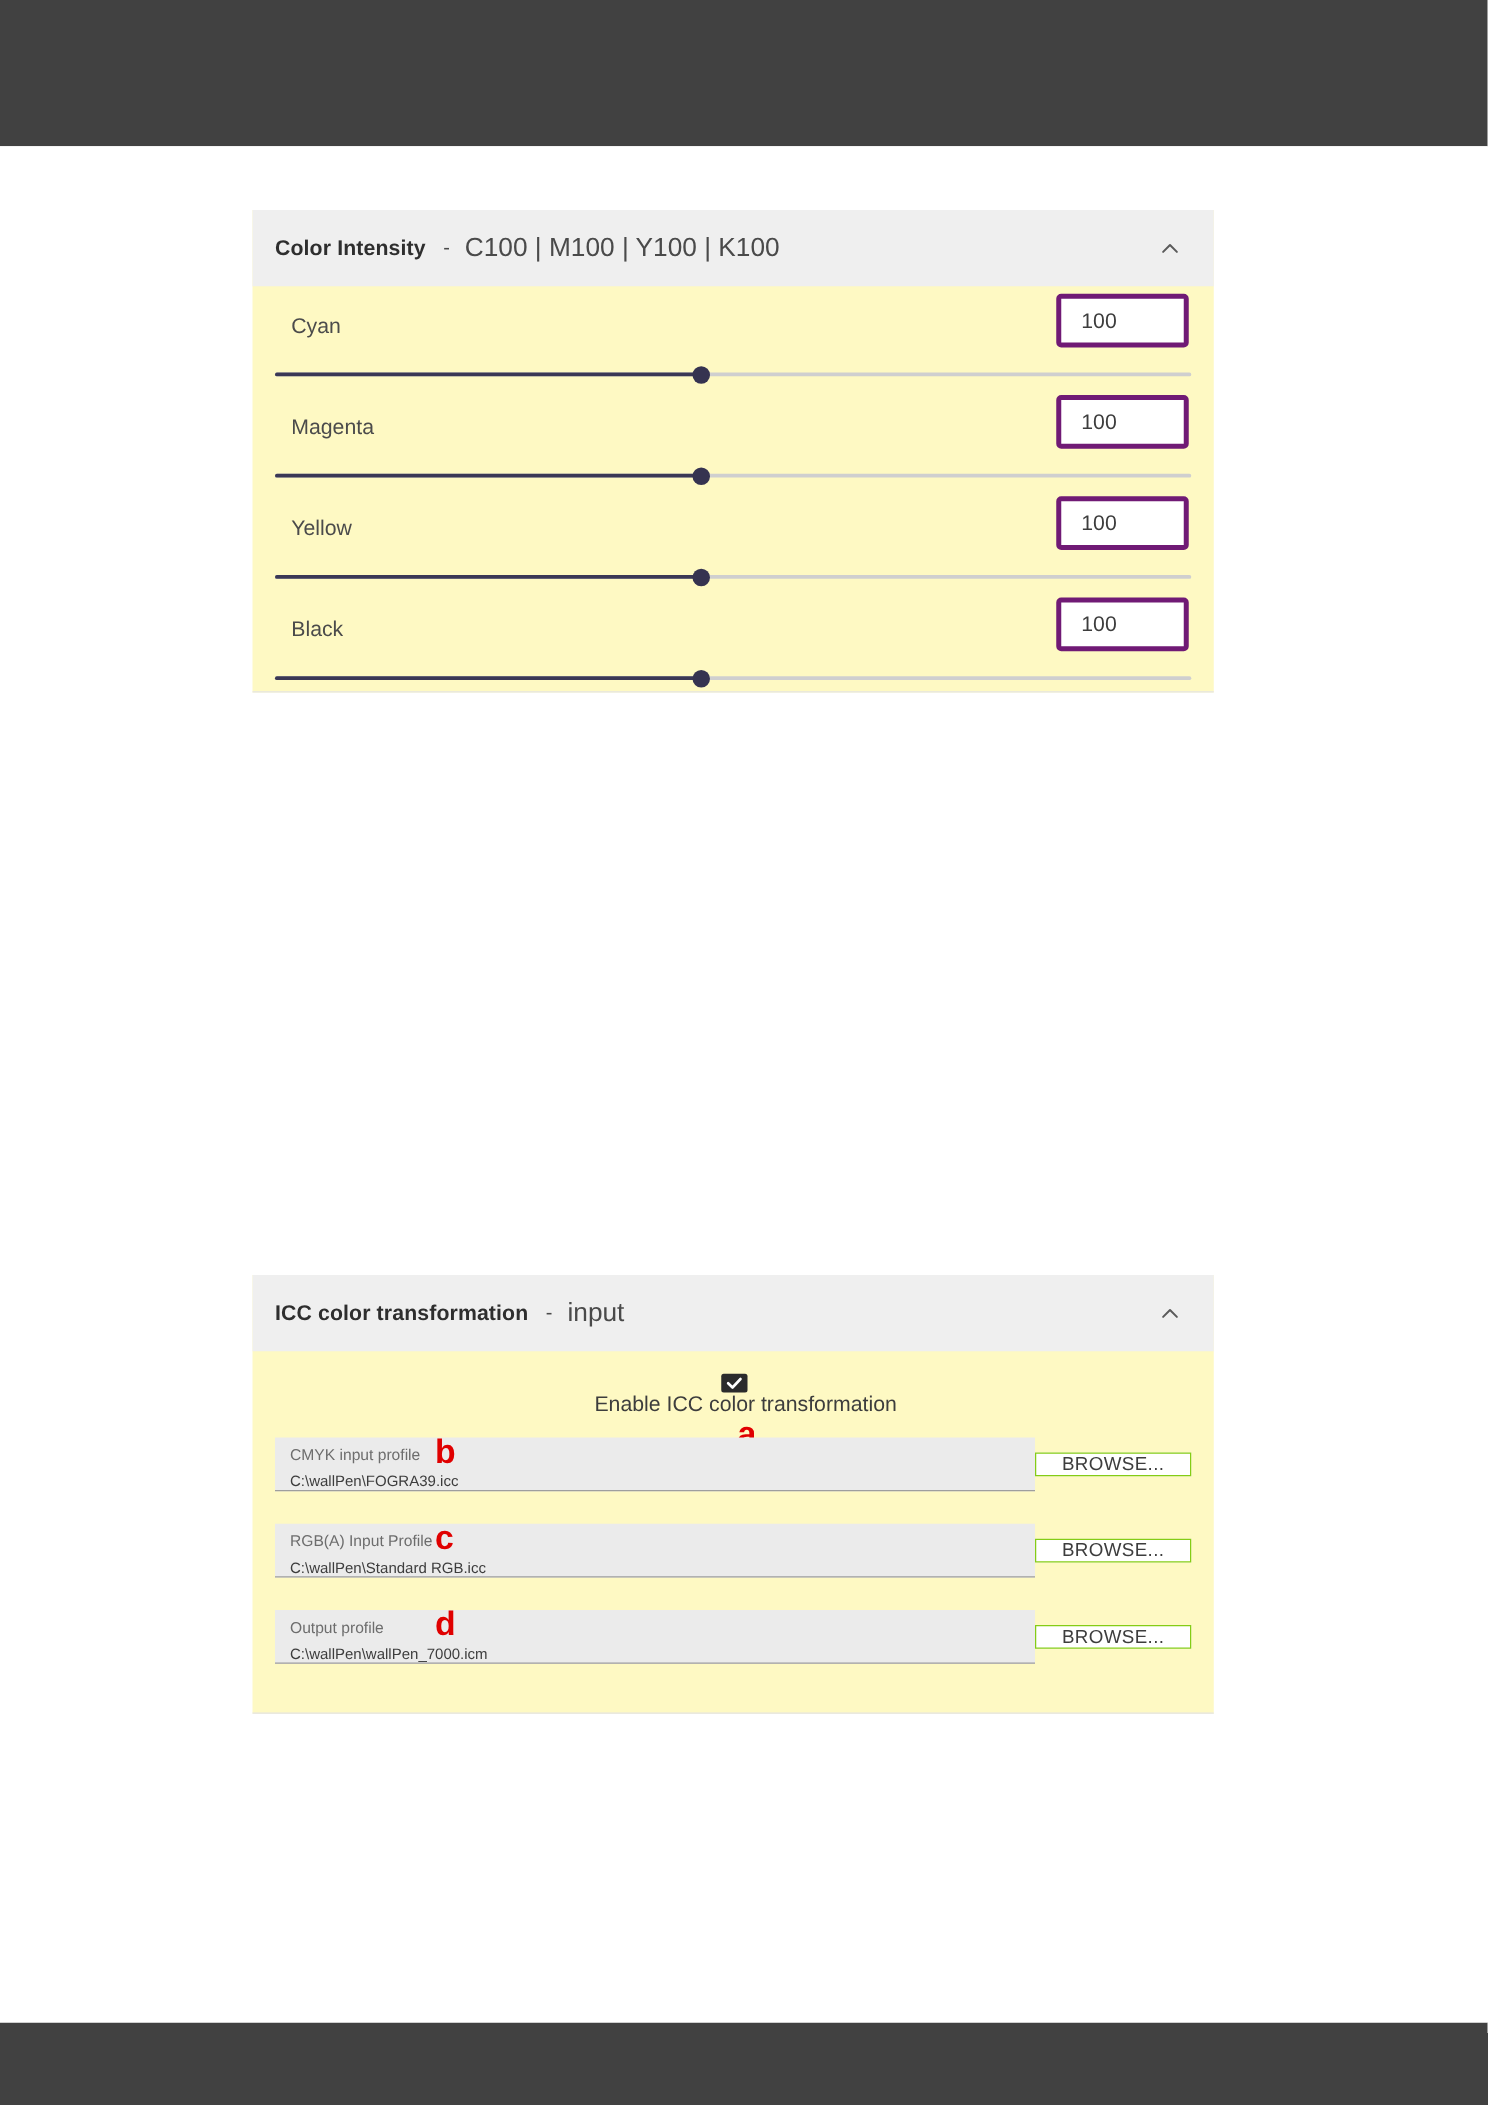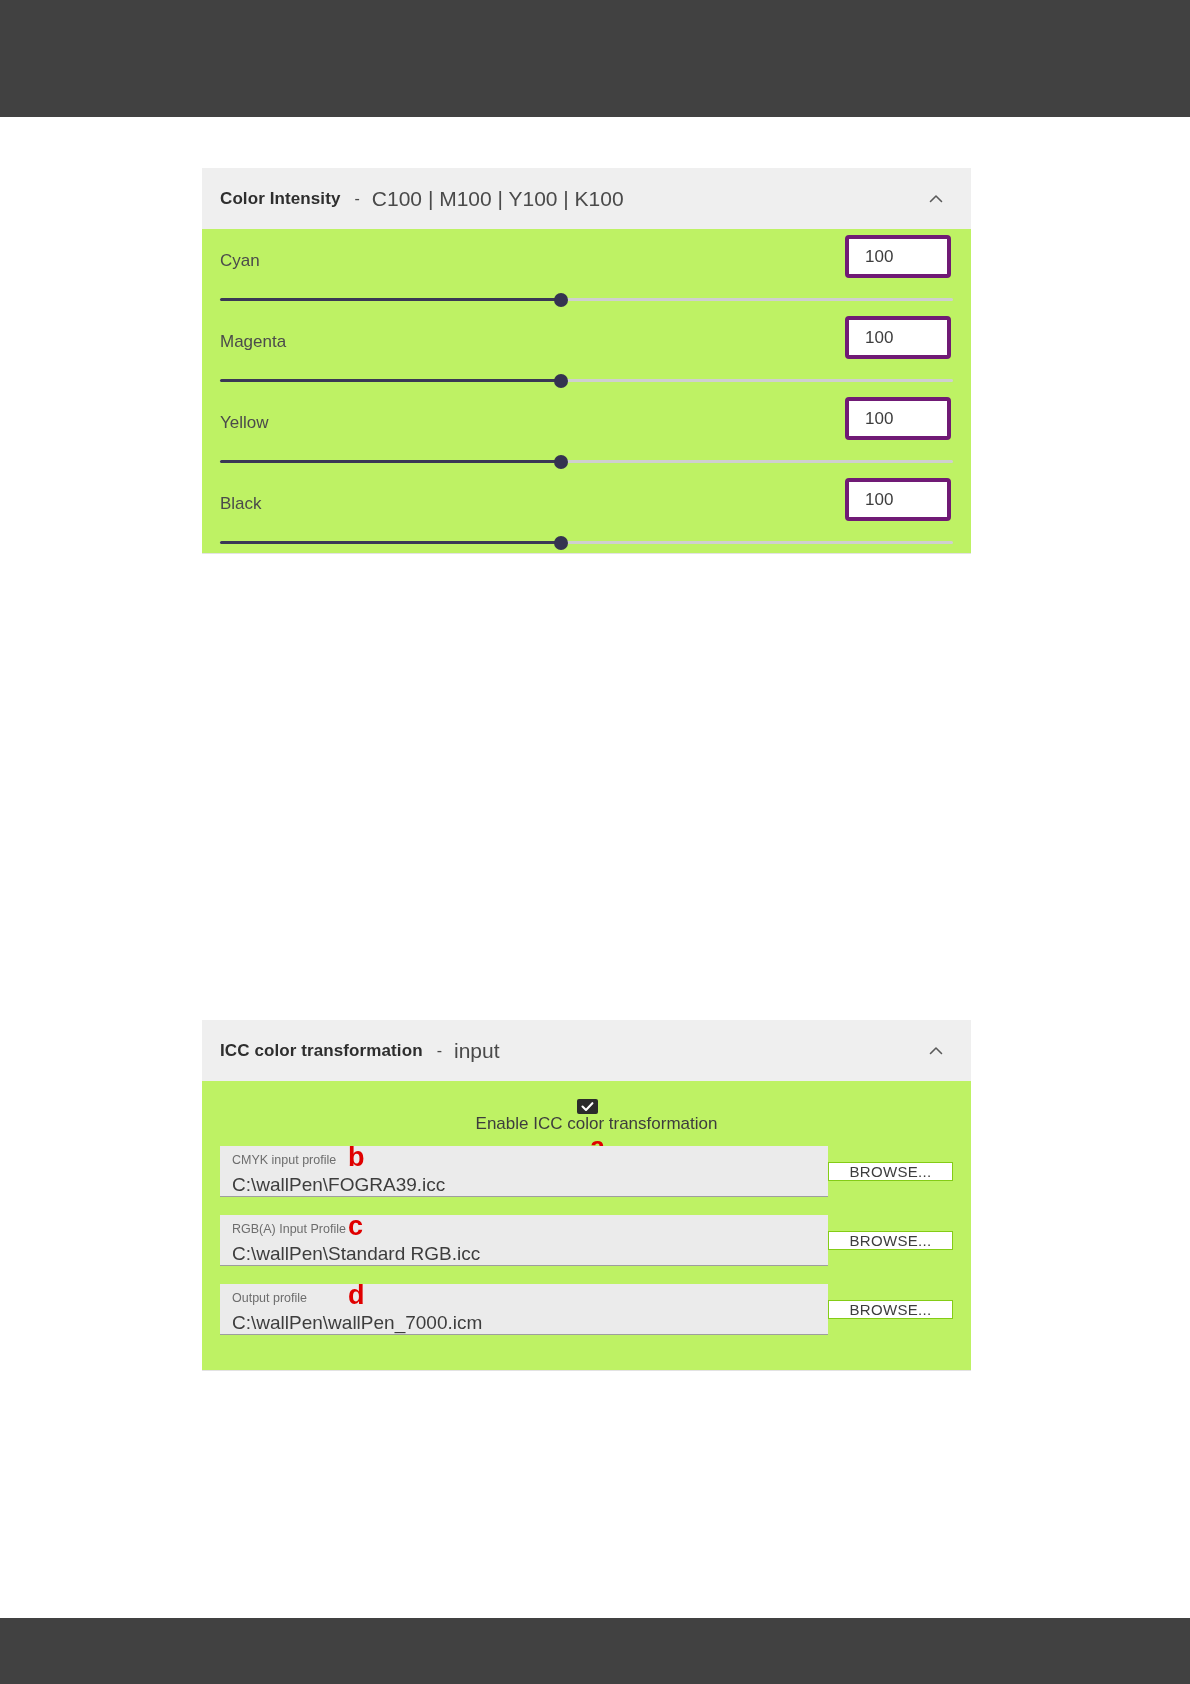--- a/index.html
+++ b/index.html
@@ -14,21 +14,21 @@
   .chrome-bar{position:absolute;left:0;width:1190px;background:#414141;}
   .chrome-top{top:0;height:117px;}
   .chrome-bottom{top:1618px;height:66px;}
 
   .page{position:absolute;left:0;top:117px;width:1190px;height:1501px;background:#fff;}
 
   
   .card{
     position:absolute;
     left:202px;width:769px;
-    background:#bef264;
+    background:#fef9c3;
     border-bottom:1px solid #e3e3e3;
     box-sizing:border-box;
   }
   .card-header{
     height:61px;
     background:#efefef;
     display:flex;align-items:center;
     padding:0 22px 0 18px;
     box-sizing:border-box;
   }
@@ -43,21 +43,21 @@
     width:26px;height:26px;display:flex;align-items:center;justify-content:center;
     cursor:pointer;
   }
   .chev svg{display:block;}
 
   .card-body{padding:0 18px 0 18px;}
 
   
   .slider-row{position:relative;height:81px;}
   .slider-label{
-    position:absolute;left:0;top:22px;
+    position:absolute;left:13px;top:22px;
     font-size:17px;color:#4b4b4b;
   }
   .slider-value{
     position:absolute;right:2px;top:6px;
     width:106px;height:43px;
     border:4px solid #701a75;border-radius:4px;
     background:#fff;
     display:flex;align-items:center;
     padding-left:16px;box-sizing:border-box;
     font-size:17px;color:#3d3d3d;
@@ -103,21 +103,21 @@
   }
   .pf-label{
     font-size:12.5px;color:#6d6d6d;display:flex;align-items:flex-start;
     line-height:1.1;
   }
   .pf-annot{
     position:absolute;left:128px;top:-2px;
     color:#e00000;font-weight:bold;font-size:27px;line-height:1;
   }
   .pf-value{
-    font-size:19px;color:#3d3d3d;margin-top:6px;
+    font-size:12px;color:#3d3d3d;margin-top:6px;
   }
   .browse-btn{
     width:125px;
     border:1px solid #84cc16;
     background:#ffffff;
     display:flex;align-items:center;justify-content:center;
     font-size:15px;color:#3d3d3d;letter-spacing:.3px;
     cursor:pointer;box-sizing:border-box;
   }
 </style>

